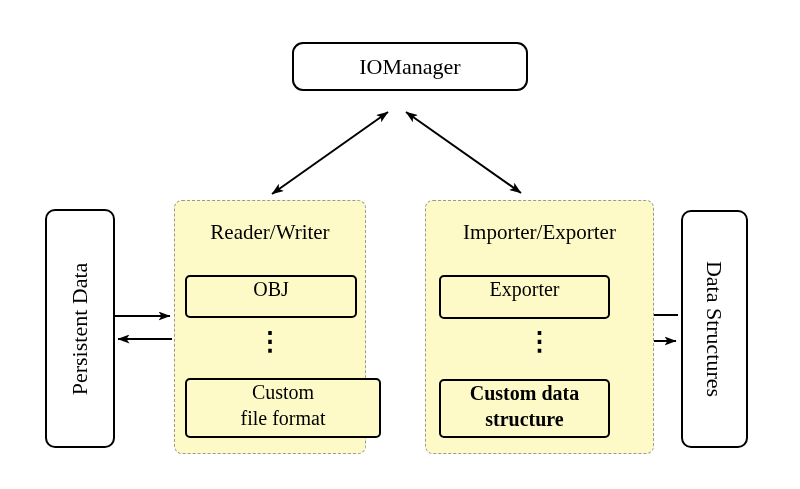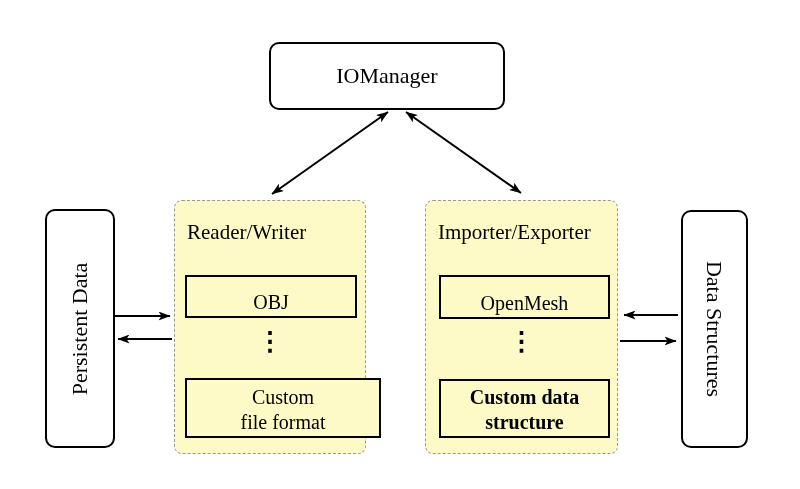--- a/index.html
+++ b/index.html
@@ -24,49 +24,48 @@
   .arrows-layer { position: absolute; left: 0; top: 0; }
   .node {
     position: absolute;
     background: var(--node-fill);
     border: 2.5px solid var(--line);
     border-radius: 10px;
     display: flex;
     align-items: center;
     justify-content: center;
   }
-  .node-iomanager { left: 269px; top: 42px; width: 236px; height: 68px; font-size: 22px; }
+  .node-iomanager { left: 292px; top: 42px; width: 236px; height: 49px; font-size: 22px; border-radius: 11px; }
   .node-persistent { left: 45px; top: 209px; width: 70px; height: 239px; }
   .node-datastructures { left: 681px; top: 210px; width: 67px; height: 238px; }
   .vlabel { white-space: nowrap; font-size: 22px; }
   .rot-ccw { transform: rotate(-90deg); }
   .rot-cw { transform: rotate(90deg); }
   .panel {
     position: absolute;
     background: var(--panel-fill);
     border: 1.8px dashed var(--panel-border);
     border-radius: 8px;
   }
   .panel-left { left: 174px; top: 200px; width: 192px; height: 254px; }
-  .panel-right { left: 425px; top: 200px; width: 193px; height: 254px; }
+  .panel-right { left: 425px; top: 200px; width: 229px; height: 254px; }
   .panel-title {
     position: absolute;
     top: 19px; left: 0; width: 100%;
-    text-align: left;
+    text-align: center;
     font-size: 21px;
     white-space: nowrap;
-    margin-left: 12px;
   }
   .inner-box {
     position: absolute;
     background: var(--panel-fill);
     border: 2.5px solid var(--line);
-    border-radius: 0;
+    border-radius: 5px;
     display: flex;
-    align-items: flex-end;
+    align-items: flex-start;
     justify-content: center;
     text-align: center;
     font-size: 20px;
     line-height: 1.28;
   }
   .inner-box span { white-space: pre-line; }
   .box-obj { left: 10px; top: 74px; width: 172px; height: 43px; }
   .box-custom-file { left: 10px; top: 177px; width: 196px; height: 60px; }
   .box-openmesh { left: 13px; top: 74px; width: 171px; height: 44px; }
   .box-custom-struct { left: 13px; top: 178px; width: 171px; height: 59px; font-weight: bold; }
@@ -118,21 +117,21 @@
     <div class="dots">⋮</div>
     <div class="inner-box box-custom-file">
       <span>Custom
 file format</span>
     </div>
   </div>
 
   <div class="panel panel-right">
     <div class="panel-title">Importer/Exporter</div>
     <div class="inner-box box-openmesh">
-      <span>OpenMesh</span>
+      <span>Exporter</span>
     </div>
     <div class="dots">⋮</div>
     <div class="inner-box box-custom-struct">
       <span>Custom data
 structure</span>
     </div>
   </div>
 
 </div>
 

